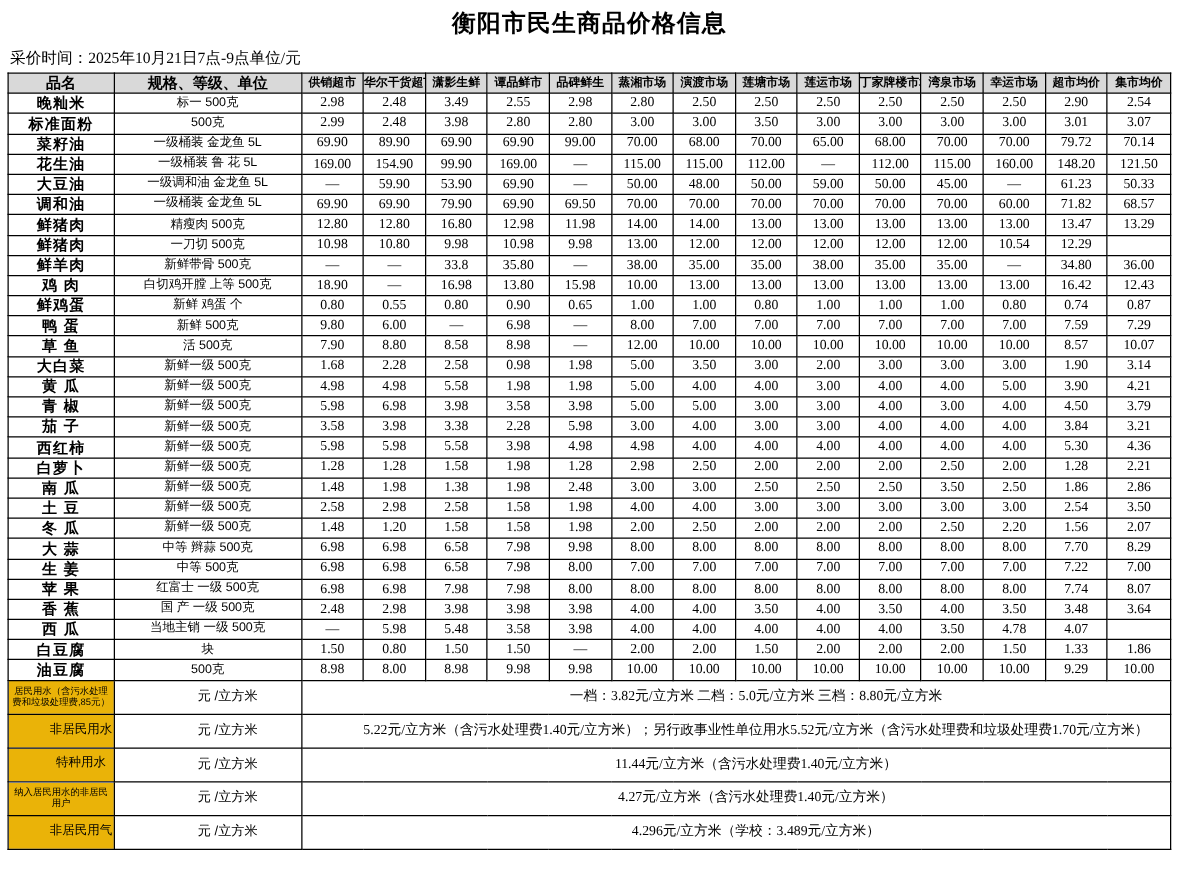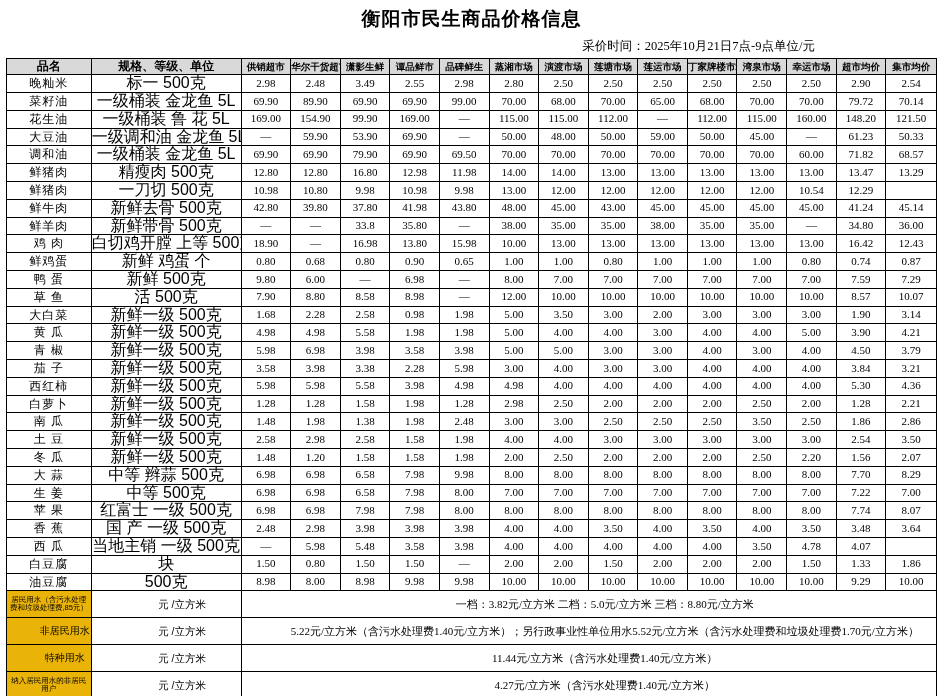--- a/index.html
+++ b/index.html
@@ -13,21 +13,21 @@
   .page{width:943px;height:560px;position:relative;box-sizing:border-box;padding:4px 6px 0 6px;}
   .title{
     text-align:center;
     font-family:"Liberation Serif","DejaVu Serif",serif;
     font-weight:bold;
     font-size:19px;
     letter-spacing:1px;
     margin:2px 0 6px 0;
   }
   .subbar{
-    display:flex;justify-content:flex-end;align-items:flex-end;
+    display:flex;justify-content:flex-start;align-items:flex-end;
     font-size:12.5px;
     padding:0 2px 3px 2px;
   }
   .subbar .left{font-family:"Liberation Serif","DejaVu Serif",serif;}
   .subbar .right{padding-right:120px;font-family:"Liberation Serif","DejaVu Serif",serif;}
   table{
     border-collapse:collapse;
     width:931px;
     table-layout:fixed;
     font-size:10px;
@@ -42,22 +42,22 @@
     overflow:hidden;
     white-space:nowrap;
   }
   thead td{
     background:#d9d9d9;
     font-weight:bold;
     font-size:9.5px;
   }
   thead td.c0{font-size:12px;}
   thead td.c1{font-size:12px;}
-  td.name{font-size:12px;font-weight:normal;letter-spacing:1px;}
-  td.spec{font-size:16px;}
+  td.name{font-size:12px;font-weight:bold;letter-spacing:1px;}
+  td.spec{font-size:10px;}
   td.num{font-family:"Liberation Serif","DejaVu Serif",serif;font-size:11px;}
   td.util-label{font-size:10px;background:#eab308;font-weight:normal;}
   td.util-label.small{font-size:7.5px;line-height:1.15;white-space:normal;padding:0 1px;}
   td.util-unit{font-size:10.5px;}
   td.util-val{font-size:11px;font-family:"Liberation Serif","DejaVu Serif",serif;}
   tr.util td{height:26px;padding-left:32px;}
 </style>
 </head>
 <body>
 
@@ -122,20 +122,38 @@
           <td class="num">2.50</td>
           <td class="num">2.50</td>
           <td class="num">2.50</td>
           <td class="num">2.50</td>
           <td class="num">2.50</td>
           <td class="num">2.50</td>
           <td class="num">2.90</td>
           <td class="num">2.54</td>
         </tr>
         <tr>
+          <td class="name">标准面粉</td>
+          <td class="spec">500克</td>
+          <td class="num">2.99</td>
+          <td class="num">2.48</td>
+          <td class="num">3.98</td>
+          <td class="num">2.80</td>
+          <td class="num">2.80</td>
+          <td class="num">3.00</td>
+          <td class="num">3.00</td>
+          <td class="num">3.50</td>
+          <td class="num">3.00</td>
+          <td class="num">3.00</td>
+          <td class="num">3.00</td>
+          <td class="num">3.00</td>
+          <td class="num">3.01</td>
+          <td class="num">3.07</td>
+        </tr>
+        <tr>
           <td class="name">菜籽油</td>
           <td class="spec">一级桶装   金龙鱼  5L</td>
           <td class="num">69.90</td>
           <td class="num">89.90</td>
           <td class="num">69.90</td>
           <td class="num">69.90</td>
           <td class="num">99.00</td>
           <td class="num">70.00</td>
           <td class="num">68.00</td>
           <td class="num">70.00</td>
@@ -230,38 +248,20 @@
           <td class="num">12.00</td>
           <td class="num">12.00</td>
           <td class="num">12.00</td>
           <td class="num">12.00</td>
           <td class="num">12.00</td>
           <td class="num">10.54</td>
           <td class="num">12.29</td>
           <td class="num"></td>
         </tr>
         <tr>
-          <td class="name">鲜牛肉</td>
-          <td class="spec">新鲜去骨 500克</td>
-          <td class="num">42.80</td>
-          <td class="num">39.80</td>
-          <td class="num">37.80</td>
-          <td class="num">41.98</td>
-          <td class="num">43.80</td>
-          <td class="num">48.00</td>
-          <td class="num">45.00</td>
-          <td class="num">43.00</td>
-          <td class="num">45.00</td>
-          <td class="num">45.00</td>
-          <td class="num">45.00</td>
-          <td class="num">45.00</td>
-          <td class="num">41.24</td>
-          <td class="num">45.14</td>
-        </tr>
-        <tr>
           <td class="name">鲜羊肉</td>
           <td class="spec">新鲜带骨 500克</td>
           <td class="num">—</td>
           <td class="num">—</td>
           <td class="num">33.8</td>
           <td class="num">35.80</td>
           <td class="num">—</td>
           <td class="num">38.00</td>
           <td class="num">35.00</td>
           <td class="num">35.00</td>
@@ -287,21 +287,21 @@
           <td class="num">13.00</td>
           <td class="num">13.00</td>
           <td class="num">13.00</td>
           <td class="num">16.42</td>
           <td class="num">12.43</td>
         </tr>
         <tr>
           <td class="name">鲜鸡蛋</td>
           <td class="spec">新鲜  鸡蛋   个</td>
           <td class="num">0.80</td>
-          <td class="num">0.68</td>
+          <td class="num">0.55</td>
           <td class="num">0.80</td>
           <td class="num">0.90</td>
           <td class="num">0.65</td>
           <td class="num">1.00</td>
           <td class="num">1.00</td>
           <td class="num">0.80</td>
           <td class="num">1.00</td>
           <td class="num">1.00</td>
           <td class="num">1.00</td>
           <td class="num">0.80</td>

